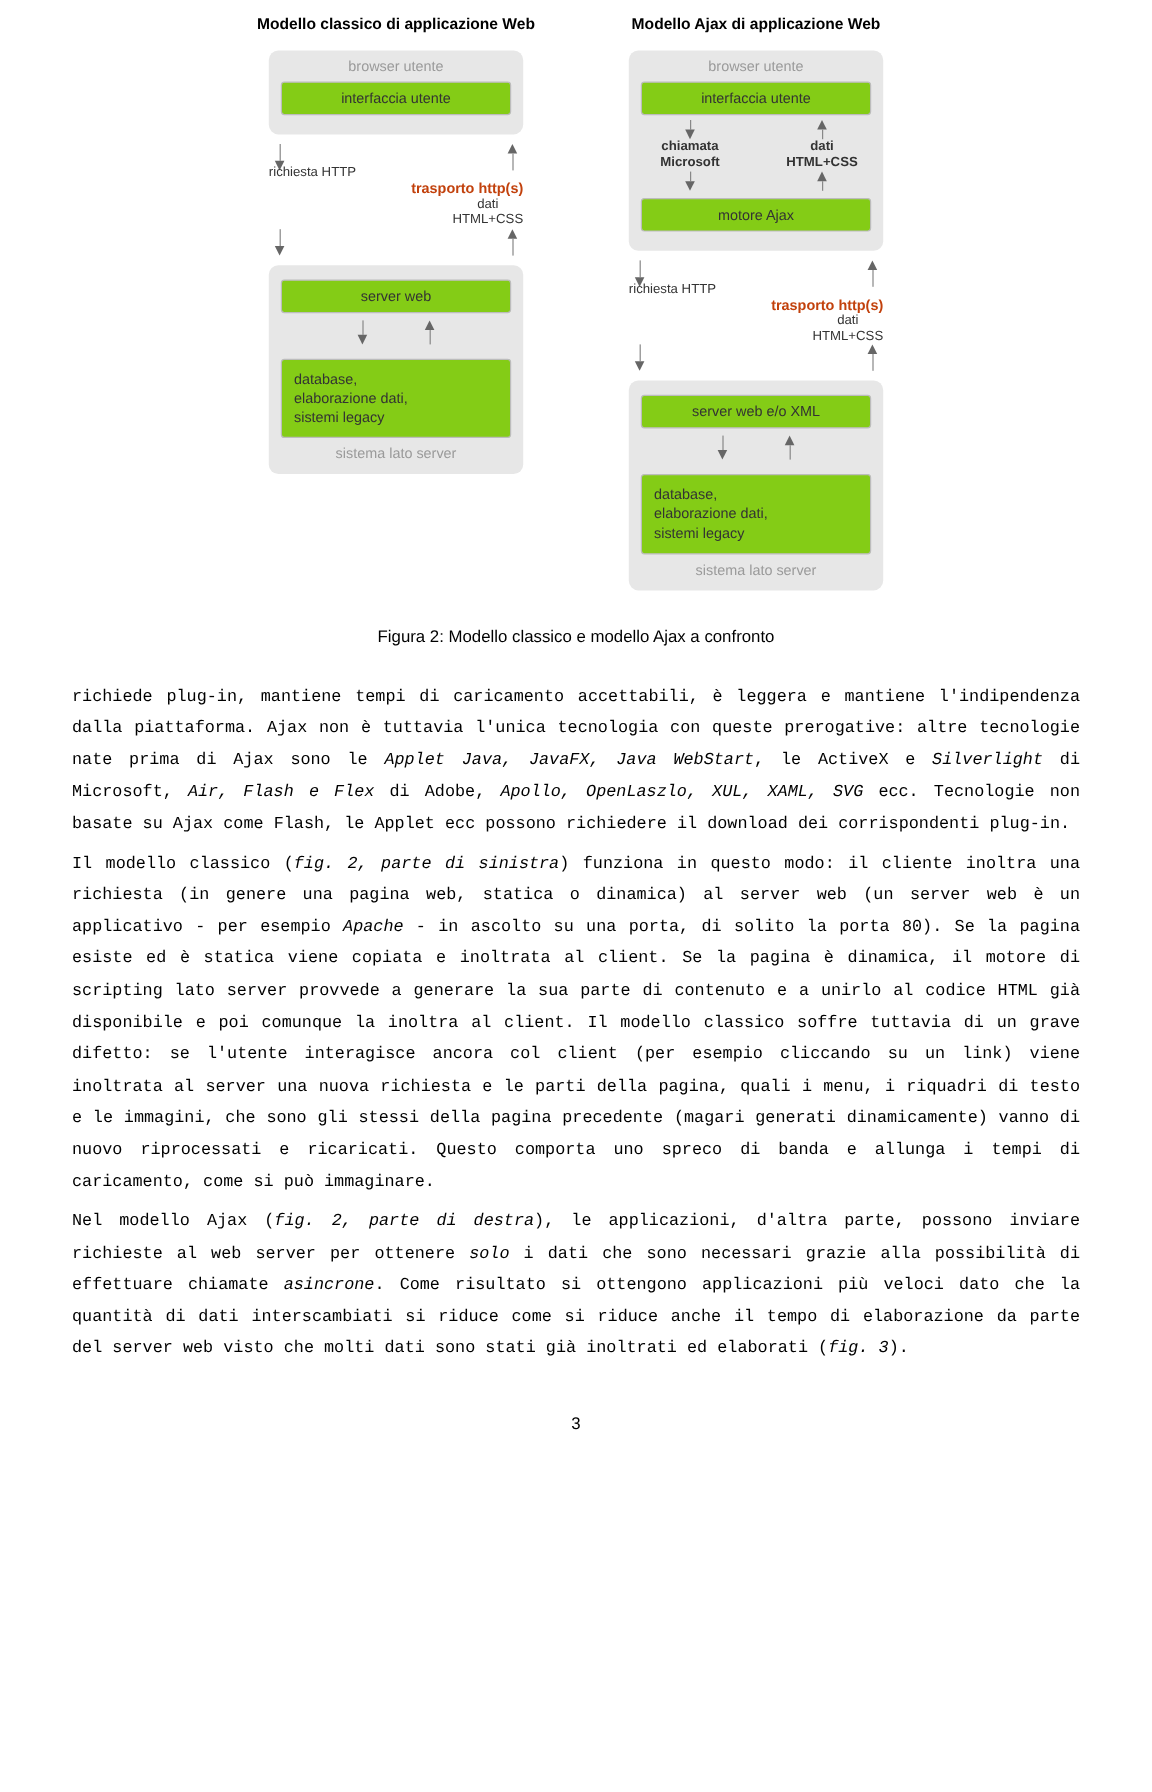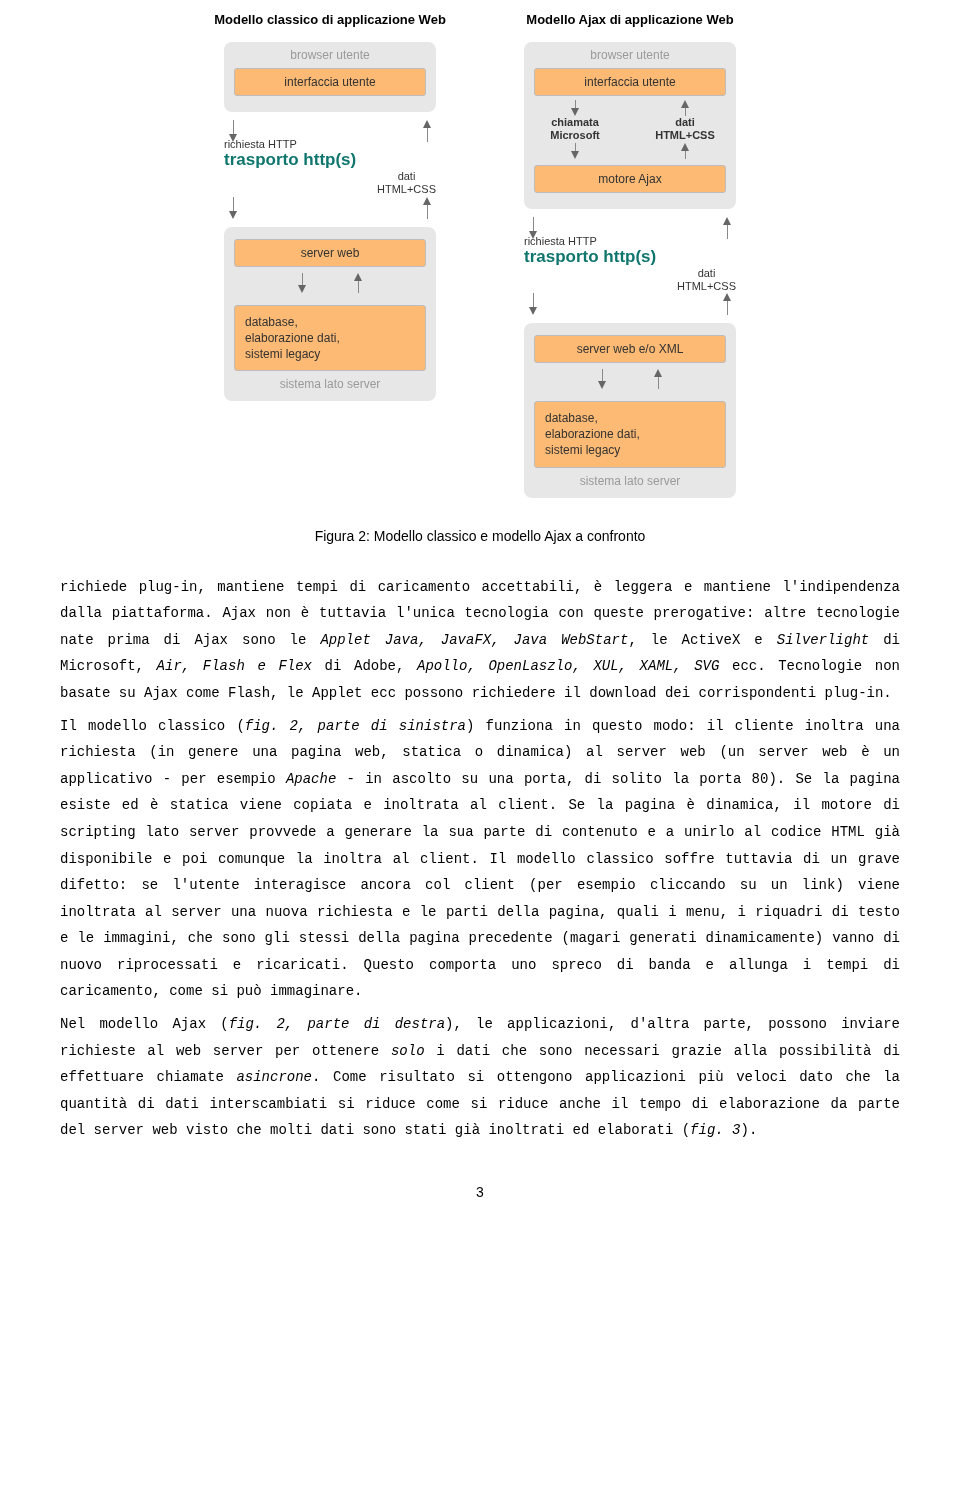--- a/index.html
+++ b/index.html
@@ -45,21 +45,21 @@
     margin: 6px 0;
   }
   .group-label {
     color: #9a9a9a;
     font-size: 12px;
     text-align: center;
     margin-bottom: 4px;
   }
   .group-label.bottom { margin-top: 6px; margin-bottom: 0; }
   .node {
-    background: #fdba74;
+    background: #84cc16;
     border: 1px solid #bcbcbc;
     border-radius: 3px;
     padding: 6px 8px;
     font-size: 12px;
     text-align: center;
     margin: 6px 0;
     color:#333;
   }
   .node.multi { text-align: left; line-height: 1.35; padding: 8px 10px; margin-top: 12px; }
   .arrow-down {
@@ -91,24 +91,24 @@
     align-items: center;
     justify-content: space-between;
   }
   .sidecol {
     display:flex; flex-direction:column; align-items:center; width:18px;
   }
   .side-label-left {
     font-size: 11px; color:#333; text-align:left; white-space:nowrap;
   }
   .transport-text {
-    color:#0f766e;
-    font-size: 17px;
+    color:#c2410c;
+    font-size: 12px;
     font-weight:bold;
-    text-align:left;
+    text-align:right;
   }
   .dual-row {
     display:flex; justify-content:space-between; width:190px; margin: -2px auto 0 auto;
   }
   .dual-sub { display:flex; flex-direction:column; align-items:center; width:80px;font-weight:bold; }
   .small-label { font-size:11px; color:#333; text-align:center; line-height:1.2; }
   
   .fig-caption {
     text-align:center;
     font-size: 14px;

